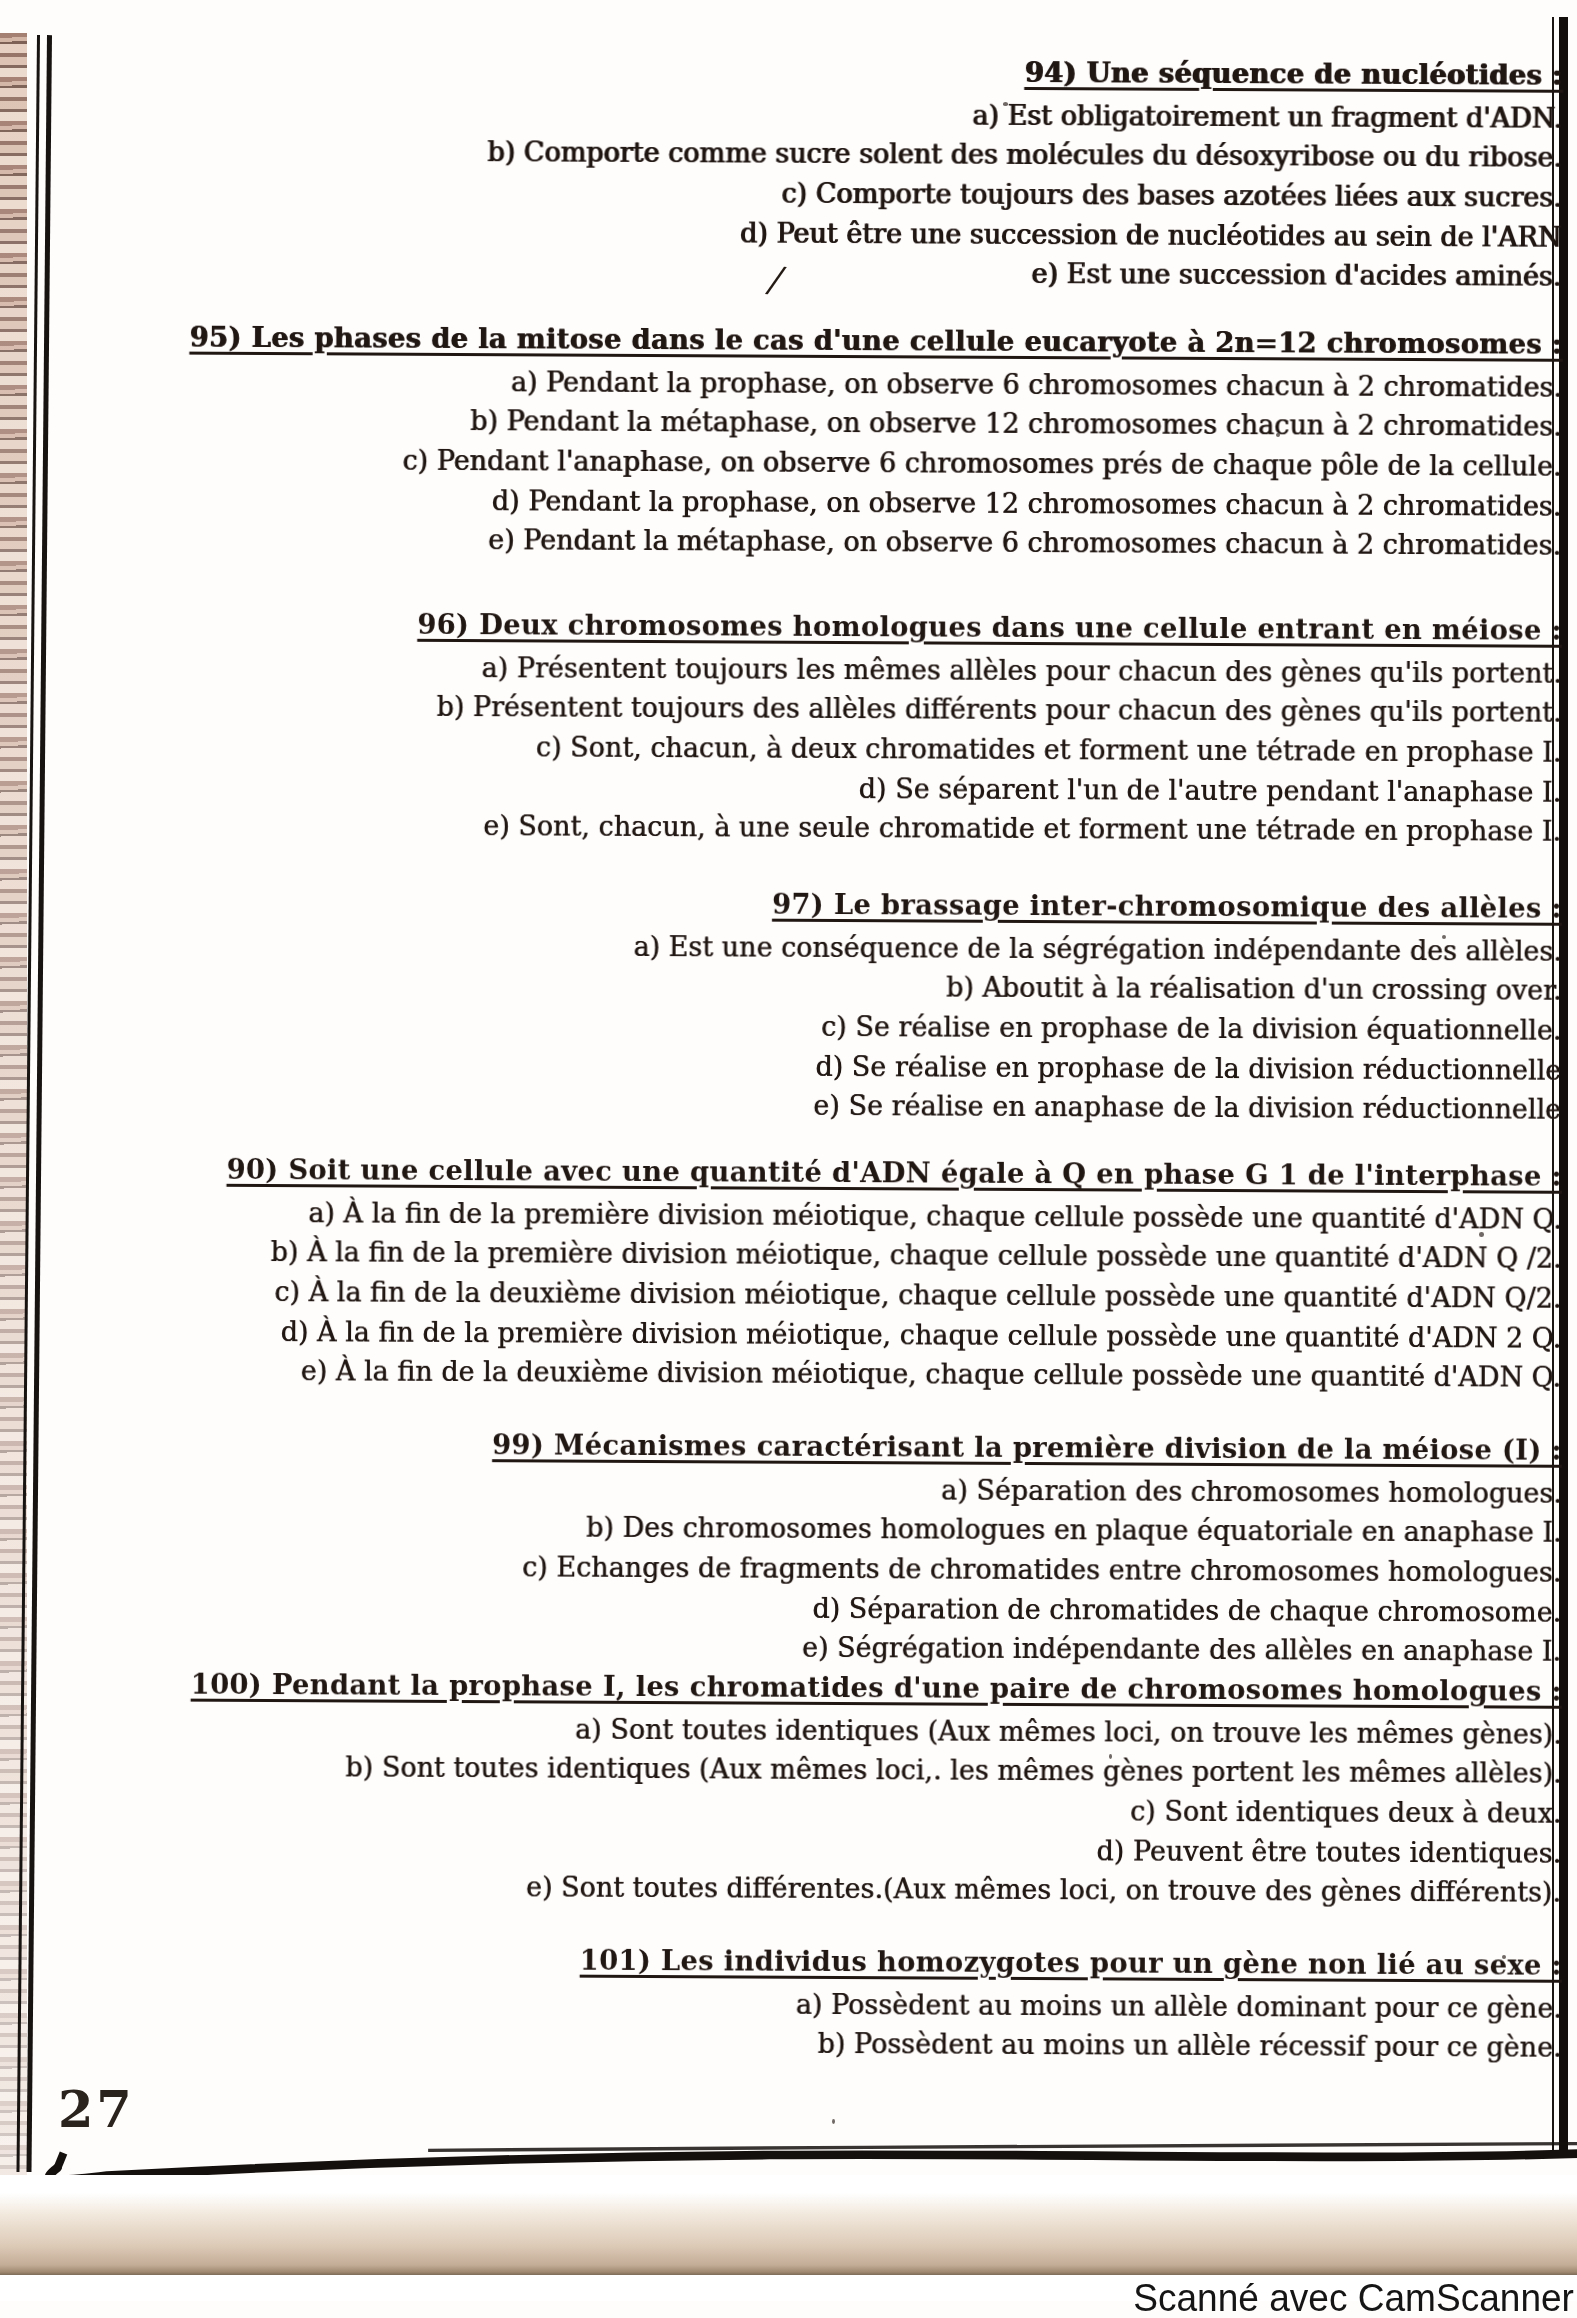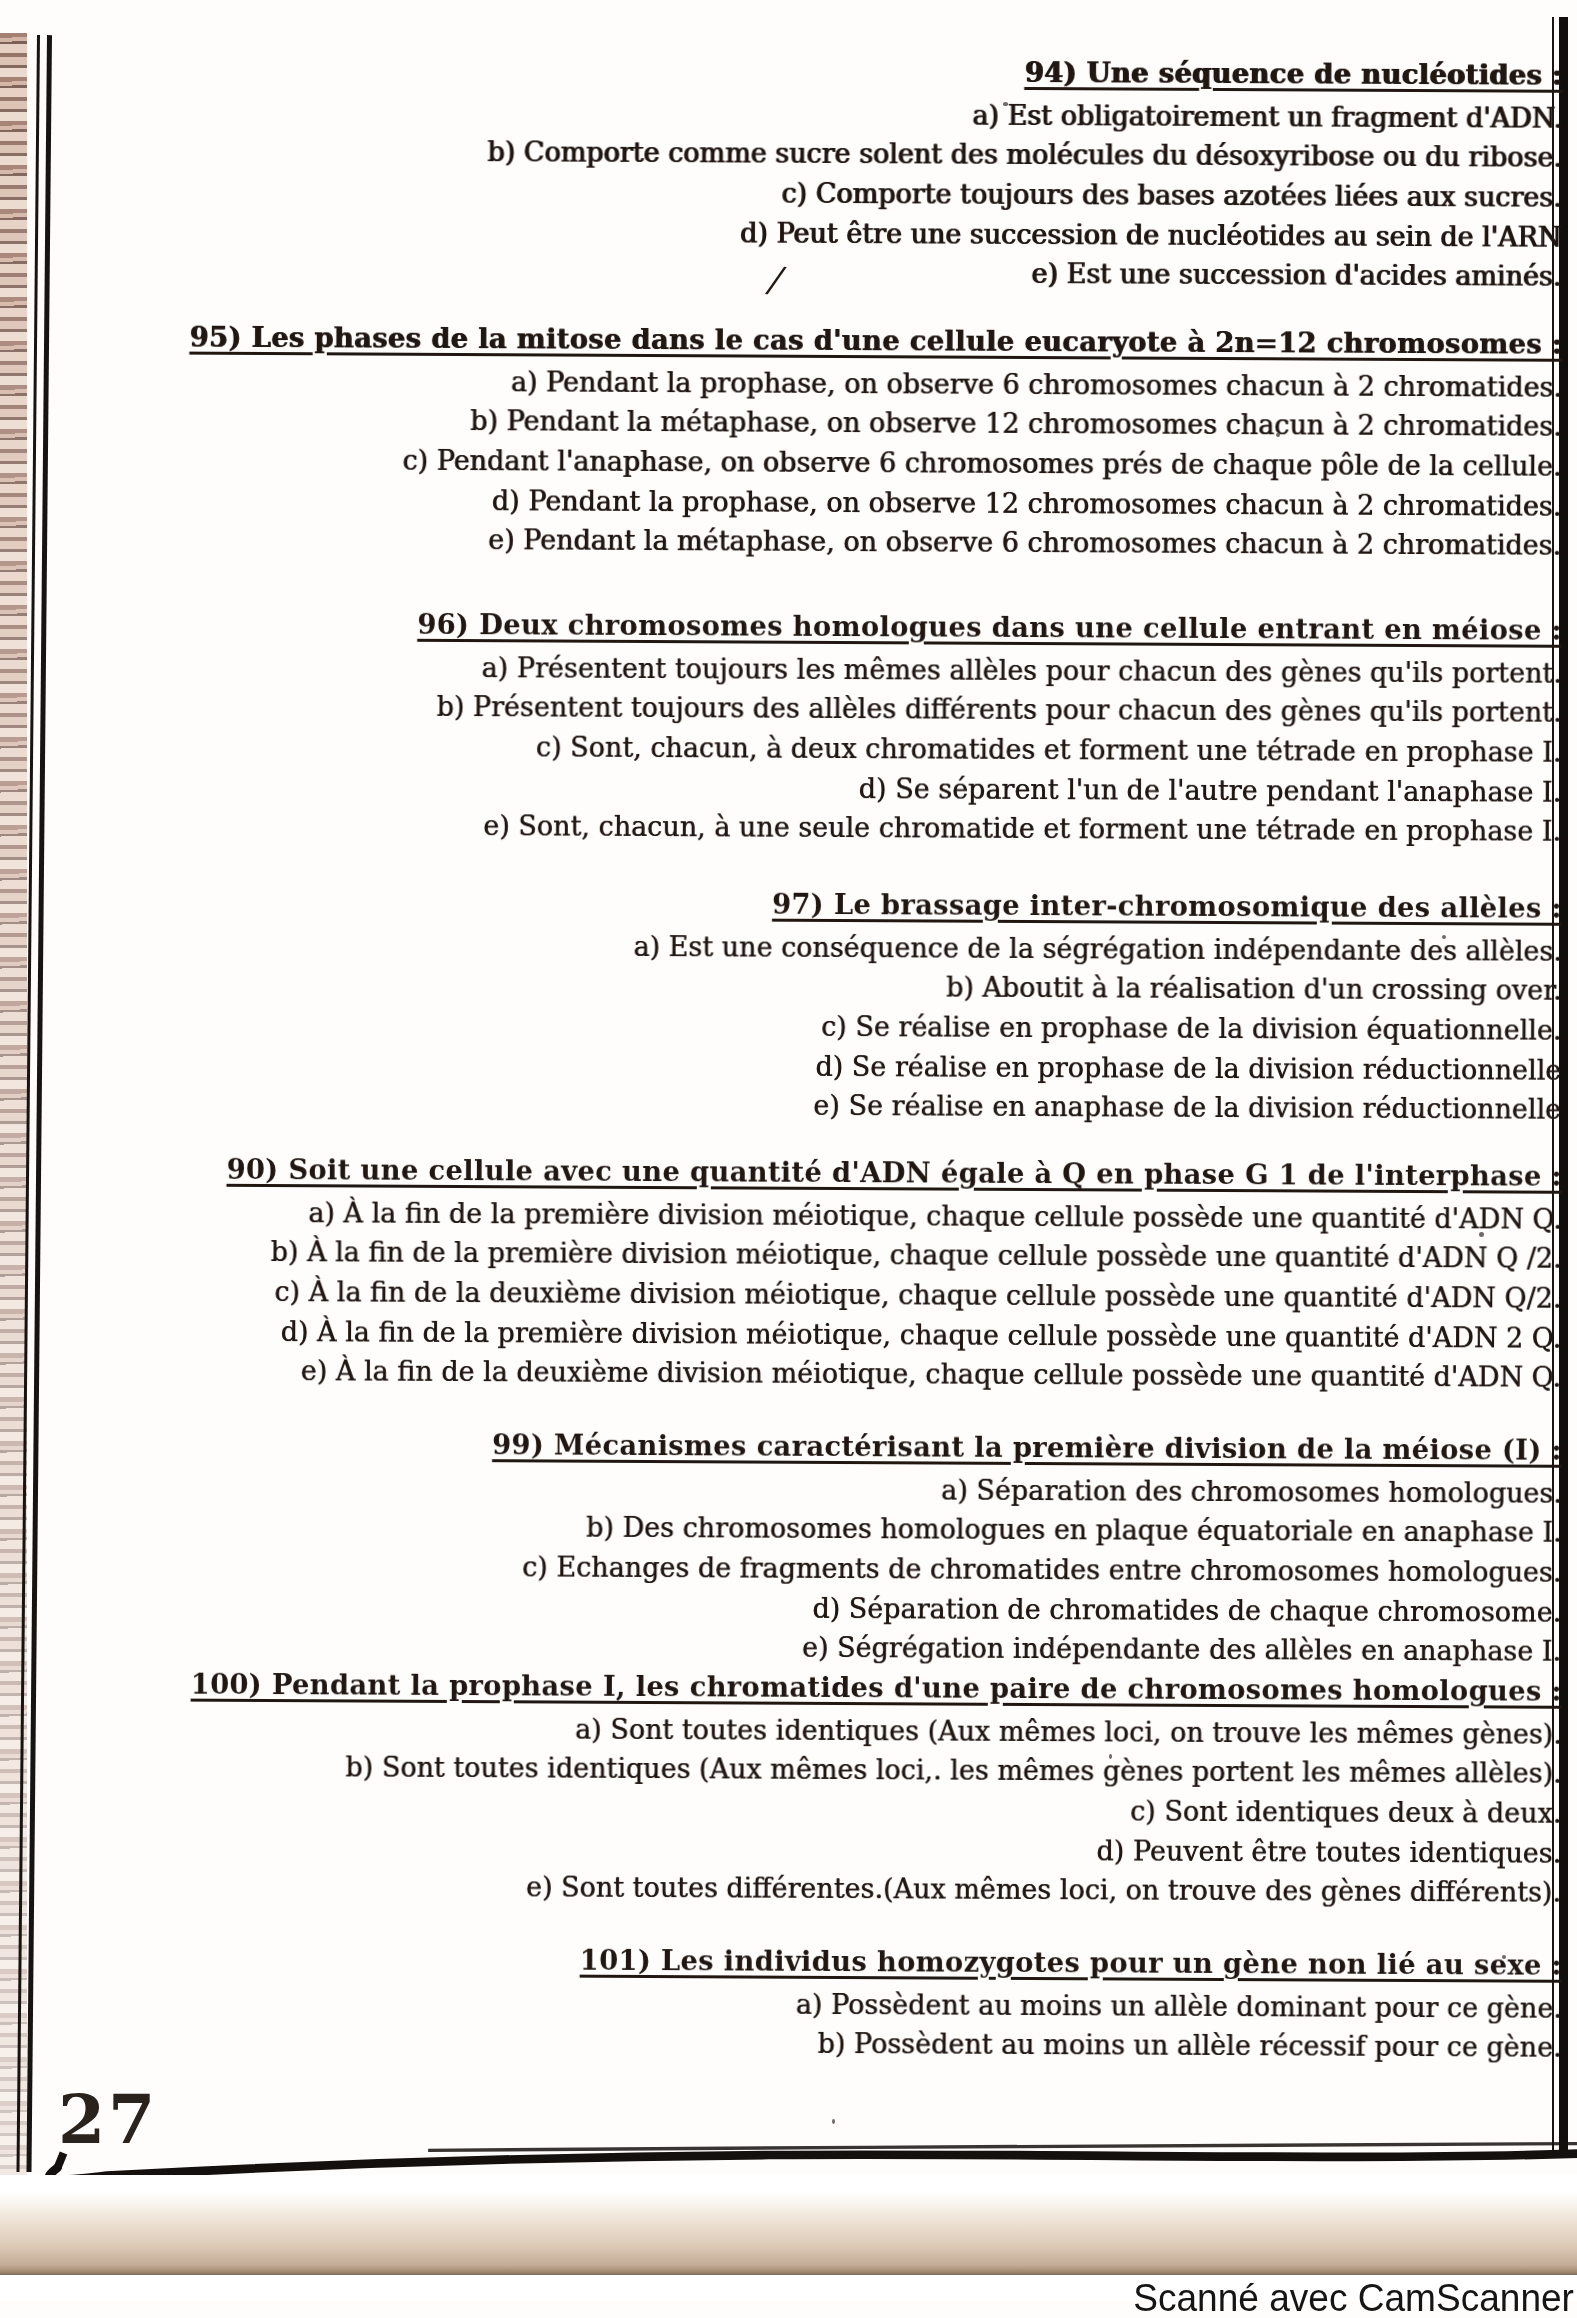--- a/index.html
+++ b/index.html
@@ -40,21 +40,21 @@
   .blur-heavy .q-title,.blur-heavy .q-option{text-shadow:1.3px 0 0 currentColor;}
   .blur-mid{filter:blur(0.4px);}
   .blur-mid .q-title,.blur-mid .q-option{text-shadow:0.8px 0 0 currentColor;}
   .blur-low{filter:blur(0.2px);}
 
   .stray-slash{position:absolute;left:770px;top:259px;font-size:36px;
     font-style:italic;color:#241a14;transform:rotate(8deg);}
   .speck{position:absolute;background:#241a14;border-radius:50%;opacity:.65;}
 
   .page-number{position:absolute;left:58px;top:2079px;font-weight:bold;
-    font-size:68px;color:#2a221c;letter-spacing:2.7px;}
+    font-size:51px;color:#2a221c;letter-spacing:2.7px;}
 
   
   .shadow-band{position:absolute;left:0;top:2175px;width:1578px;height:100px;
     background:linear-gradient(180deg,#ffffff 0%,#ffffff 18%,
       #f1e8dc 40%,#ddcbb8 70%,#c4ad97 90%,#a08970 97%,#7d6a58 100%);}
 
   
   .watermark-bar{position:absolute;left:0;top:2275px;width:1578px;height:26px;
     background:#ffffff;}
   .watermark-text{position:absolute;right:4px;top:1.3px;font-size:39px;

